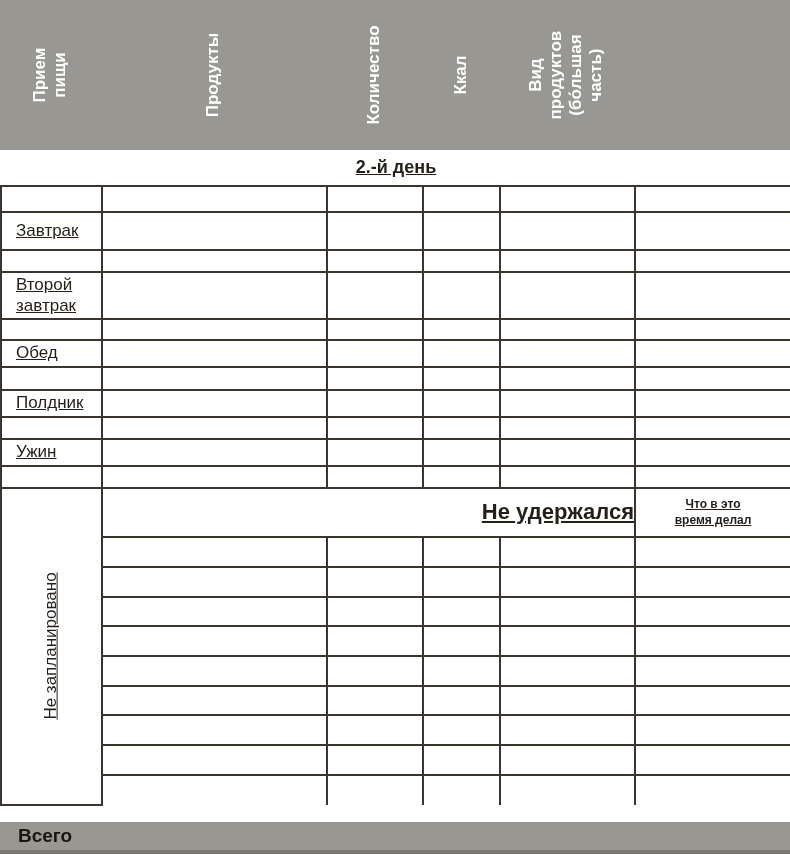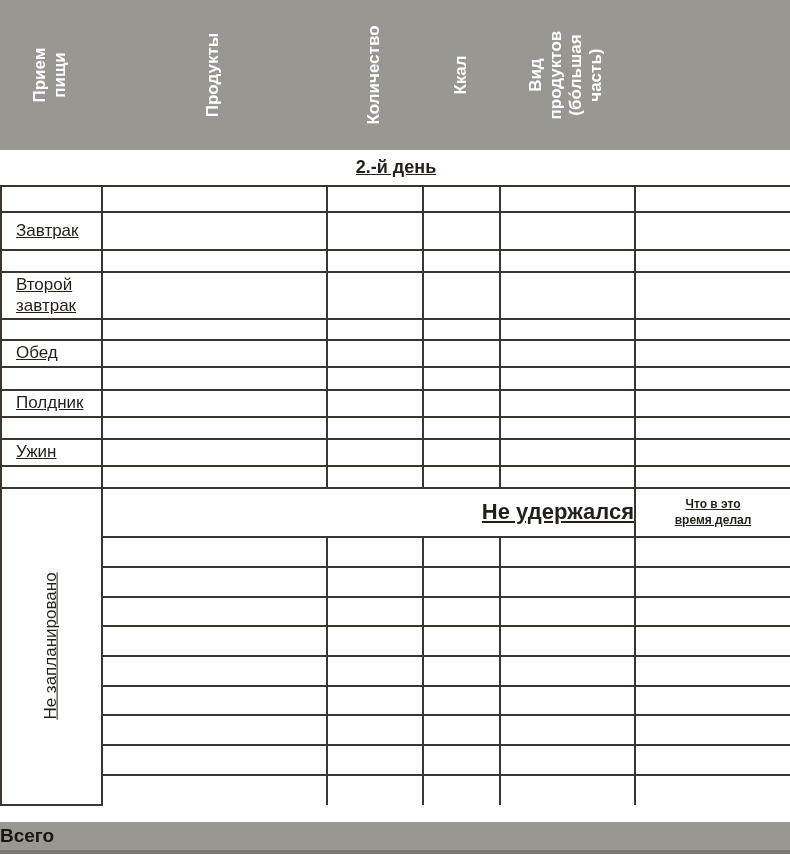--- a/index.html
+++ b/index.html
@@ -35,21 +35,21 @@
   td.lbl { padding:1px 4px 1px 14px; line-height:1.25; }
   td.sec-main { font-weight:bold; font-size:22px; text-align:right;border-radius:16px; }
   td.sec-right { font-weight:bold; font-size:12px; line-height:1.35; text-align:center; white-space:pre-line; }
   td.rot-cell { padding:0; }
   .rot-wrap { height:315px; width:97px; display:flex; align-items:center; justify-content:center; }
   .rot-wrap .rot2 { display:block; transform:rotate(-90deg); white-space:nowrap; font-size:17px; }
   tr.last td { border-bottom:none; }
 
   
   .footer-bar { position:absolute; left:0; top:822px; width:790px; height:32px; background:#989792;
-    border-bottom:4px solid #7b7974; display:flex; align-items:center; }
+    border-bottom:4px solid #7b7974; display:flex; align-items:center; padding-left:18px; }
   .footer-bar .total { font-weight:bold; font-size:19px; color:#1a1510; }
 </style>
 </head>
 <body>
 
 <div class="page">
 
   <div class="gray-header">
     <div class="col-head ch-0">
         <span class="rot">Прием

